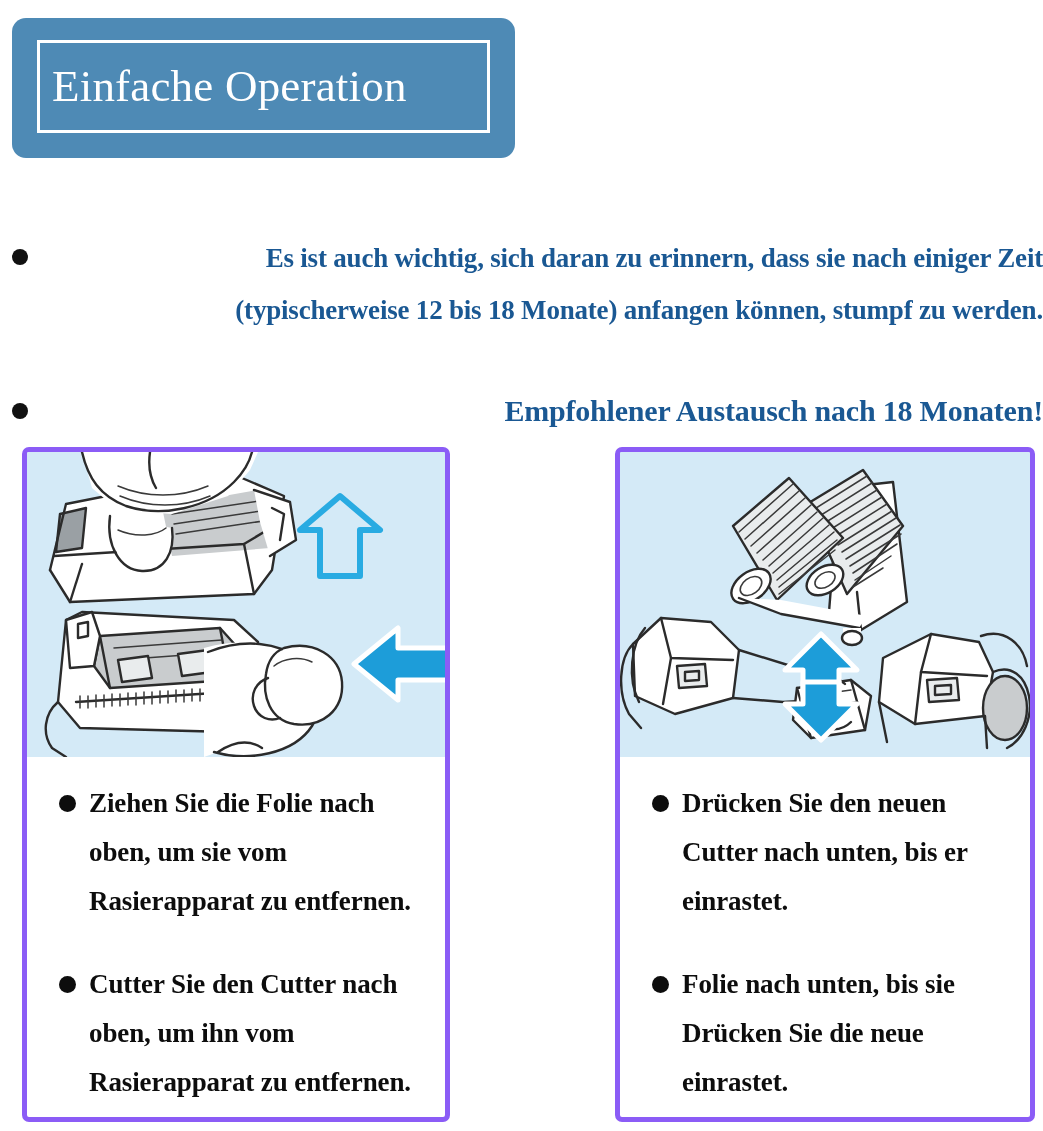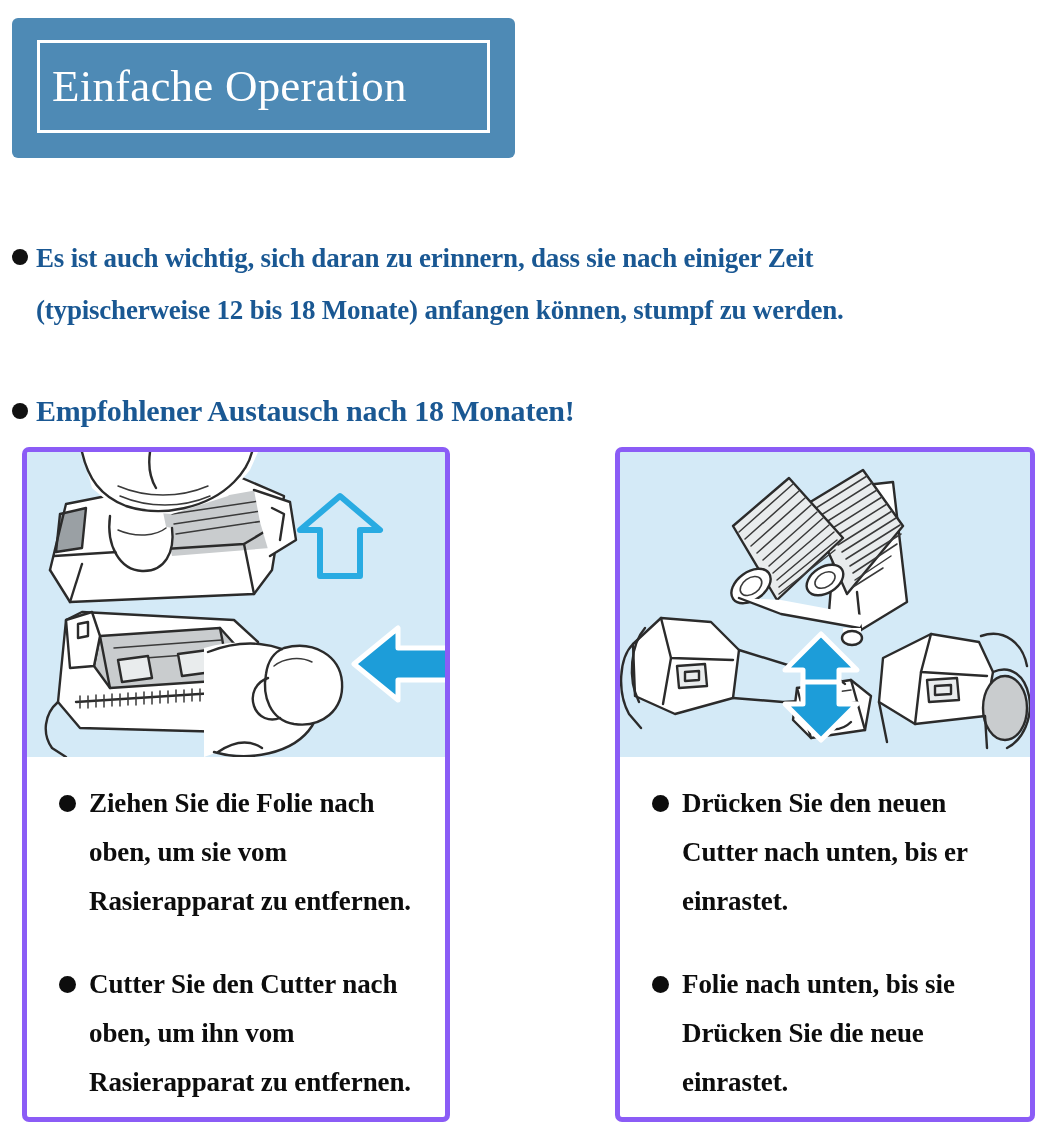--- a/index.html
+++ b/index.html
@@ -18,21 +18,21 @@
   }
 
   
   .header-banner {
     position: absolute;
     left: 12px;
     top: 18px;
     width: 503px;
     height: 140px;
     background: #4e8ab5;
-    border-radius: 6px;
+    border-radius: 14px;
     box-sizing: border-box;
   }
   .header-inner {
     position: absolute;
     left: 25px;
     top: 22px;
     right: 25px;
     bottom: 25px;
     border: 3px solid #ffffff;
     box-sizing: border-box;
@@ -49,20 +49,21 @@
     padding-left: 12px;
     white-space: nowrap;
   }
 
   
   .intro-list {
     position: absolute;
     left: 0px;
     top: 232px;
     width: 1043px;
+    text-align: right;
   }
   .intro-item {
     position: relative;
     padding-left: 36px;
     color: #1a5893;
     font-family: "Liberation Serif", "DejaVu Serif", serif;
     font-weight: bold;
     }
   .intro-item .bullet-dot {
     position: absolute;

